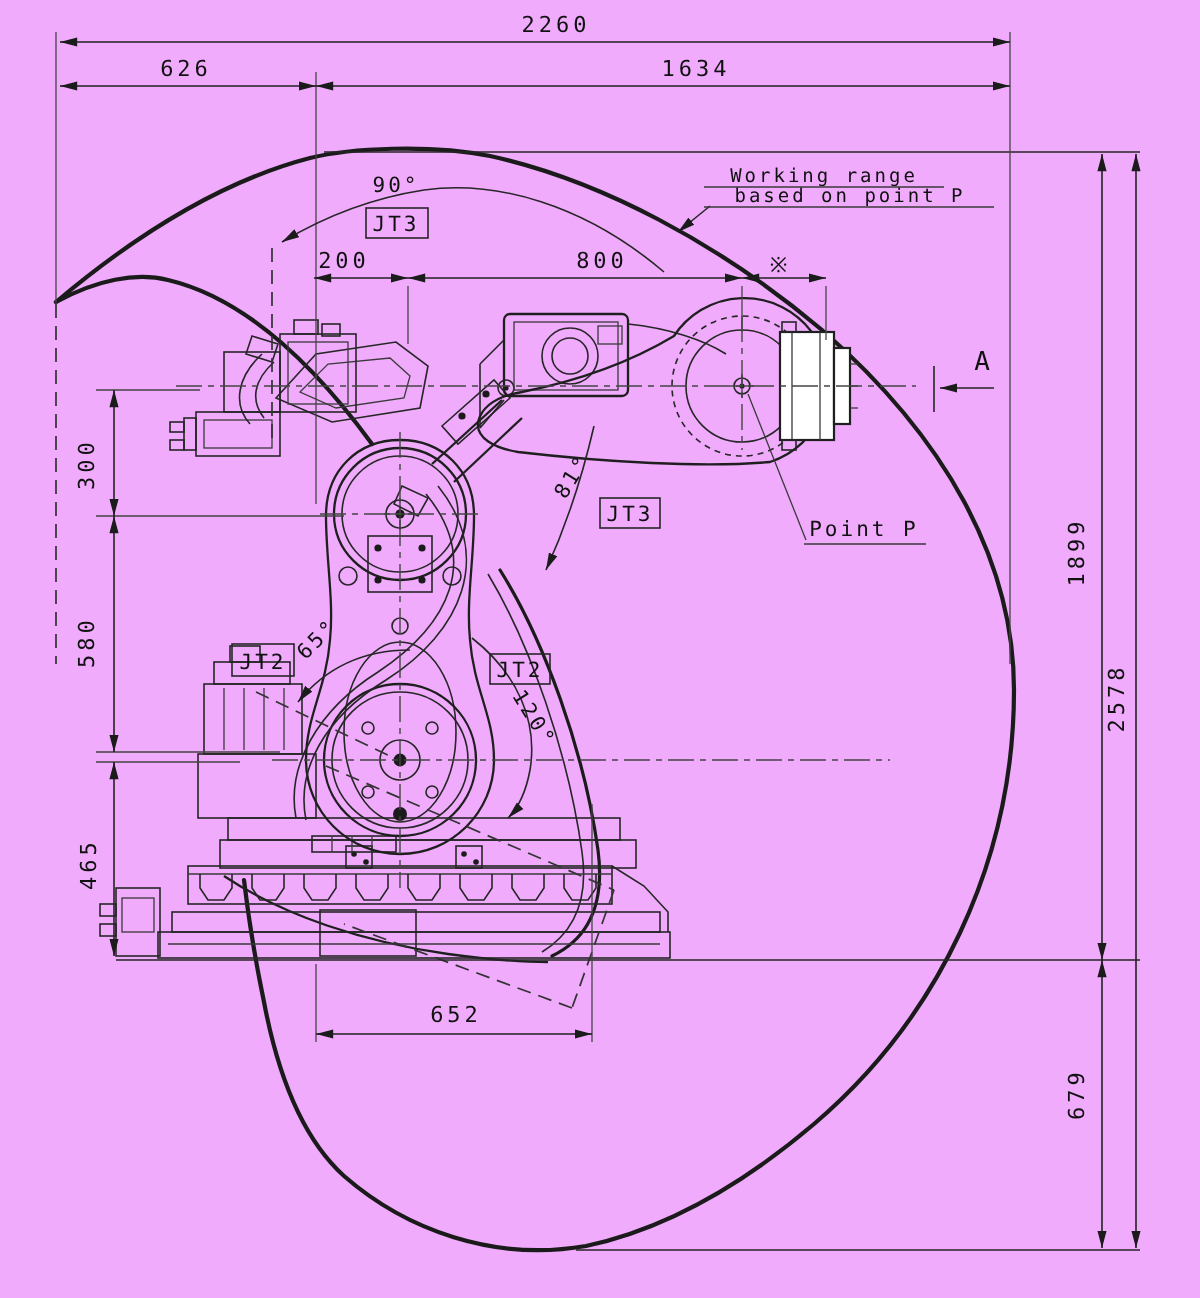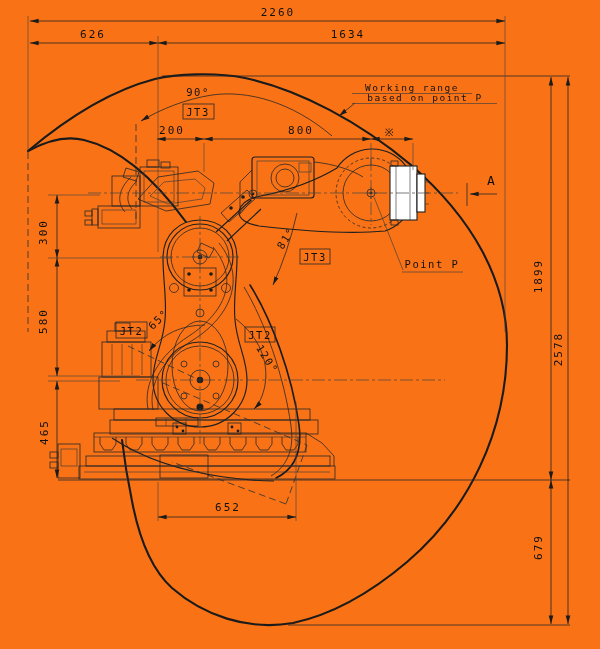--- a/index.html
+++ b/index.html
@@ -1,16 +1,16 @@
 <!DOCTYPE html>
 <html><head>
 <meta charset="utf-8">
 <style>
   html,body{margin:0;padding:0;background:#f4f4f4;}
-  #stage{position:relative;width:600px;height:649px;background:#f97316;overflow:hidden;
+  #stage{position:relative;width:600px;height:649px;background:#f0abfc;overflow:hidden;
          font-family:"DejaVu Sans Mono",monospace;}
   svg{display:block}
   .thick{fill:none;stroke:#1b1b1b;stroke-width:2.1;stroke-linecap:round}
   .med{fill:none;stroke:#1f1f1f;stroke-width:1.15}
   .thin{fill:none;stroke:#262626;stroke-width:0.8}
   .xthin{fill:none;stroke:#3a3a3a;stroke-width:0.65}
   .dim{fill:none;stroke:#222;stroke-width:0.8}
   .ext{fill:none;stroke:#444;stroke-width:0.65}
   .cl{fill:none;stroke:#444;stroke-width:0.7;stroke-dasharray:13 3 3 3}
   .dash{fill:none;stroke:#333;stroke-width:0.85;stroke-dasharray:7 4}

